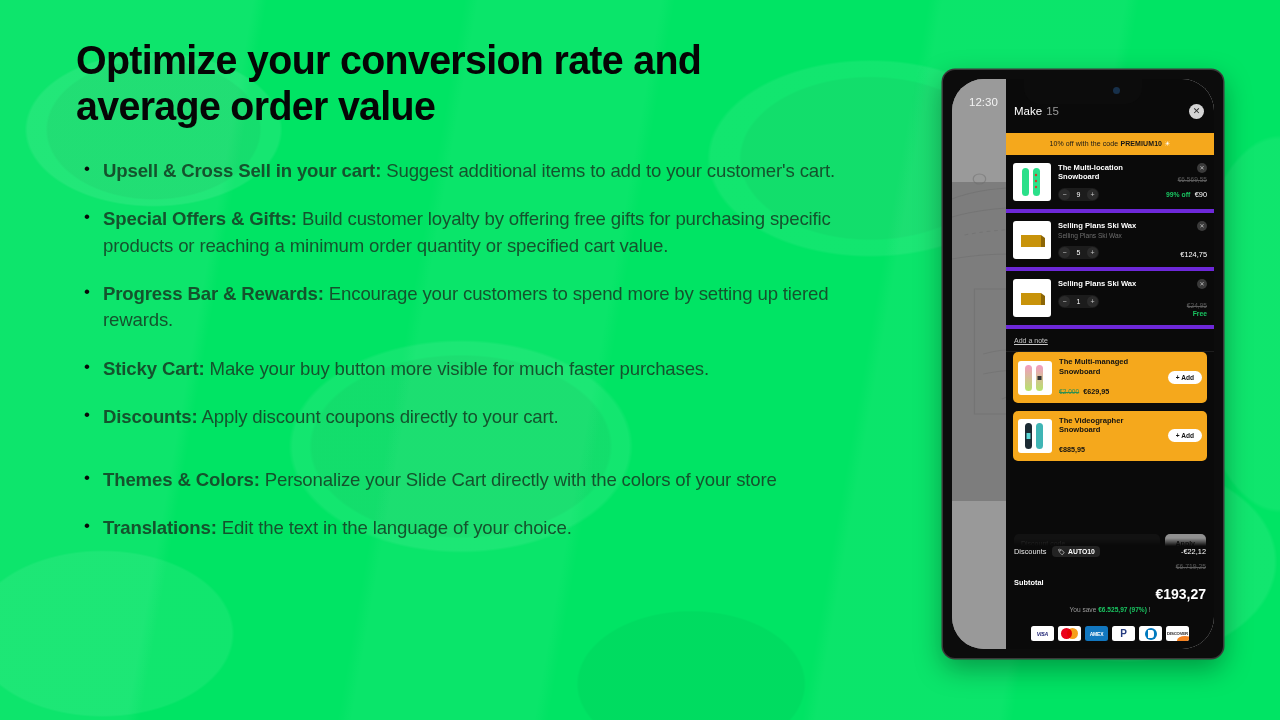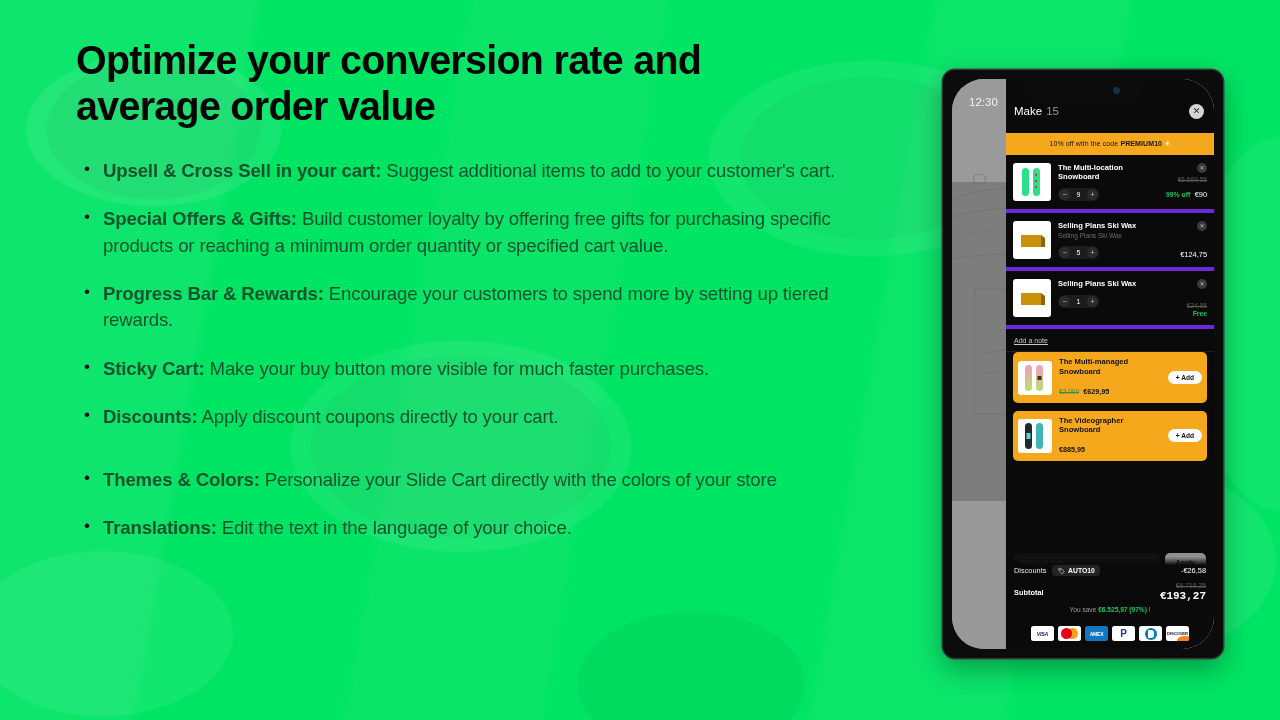--- a/index.html
+++ b/index.html
@@ -452,23 +452,22 @@
   }
   .sum-val .old {
     display: block;
     color: #5b5b5b;
     text-decoration: line-through;
     font-size: 6.8px;
   }
   .sum-val .big {
     display: block;
     font-weight: 700;
-    font-size: 11px;
-    margin-top: 1px;
-    font-family: Liberation Mono, monospace;
+    font-size: 14px;
+    margin-top: 16px;
   }
   .save-line {
     text-align: center;
     font-size: 6.6px;
     color: #9a9a9a;
     padding: 3px 0 6px;
   }
   .save-line b { color: #19c561; font-weight: 700; }
   .checkout {
     display: block;
@@ -731,21 +730,21 @@
             <div class="discount-input">Discount code</div>
             <span class="apply-btn">Apply</span>
           </div>
 
           <div class="sum-row">
             <span class="sum-label light">Discounts</span>
             <span class="chip">
                 <span class="tagico">🏷</span>
                 <span>AUTO10</span>
               </span>
-            <span class="sum-val">-€26,58</span>
+            <span class="sum-val">-€22,12</span>
           </div>
 
           <div class="sum-row">
             <span class="sum-label">Subtotal</span>
             <span class="sum-val">
               <span class="old">€6.719,25</span>
               <span class="big">€193,27</span>
             </span>
           </div>
 

